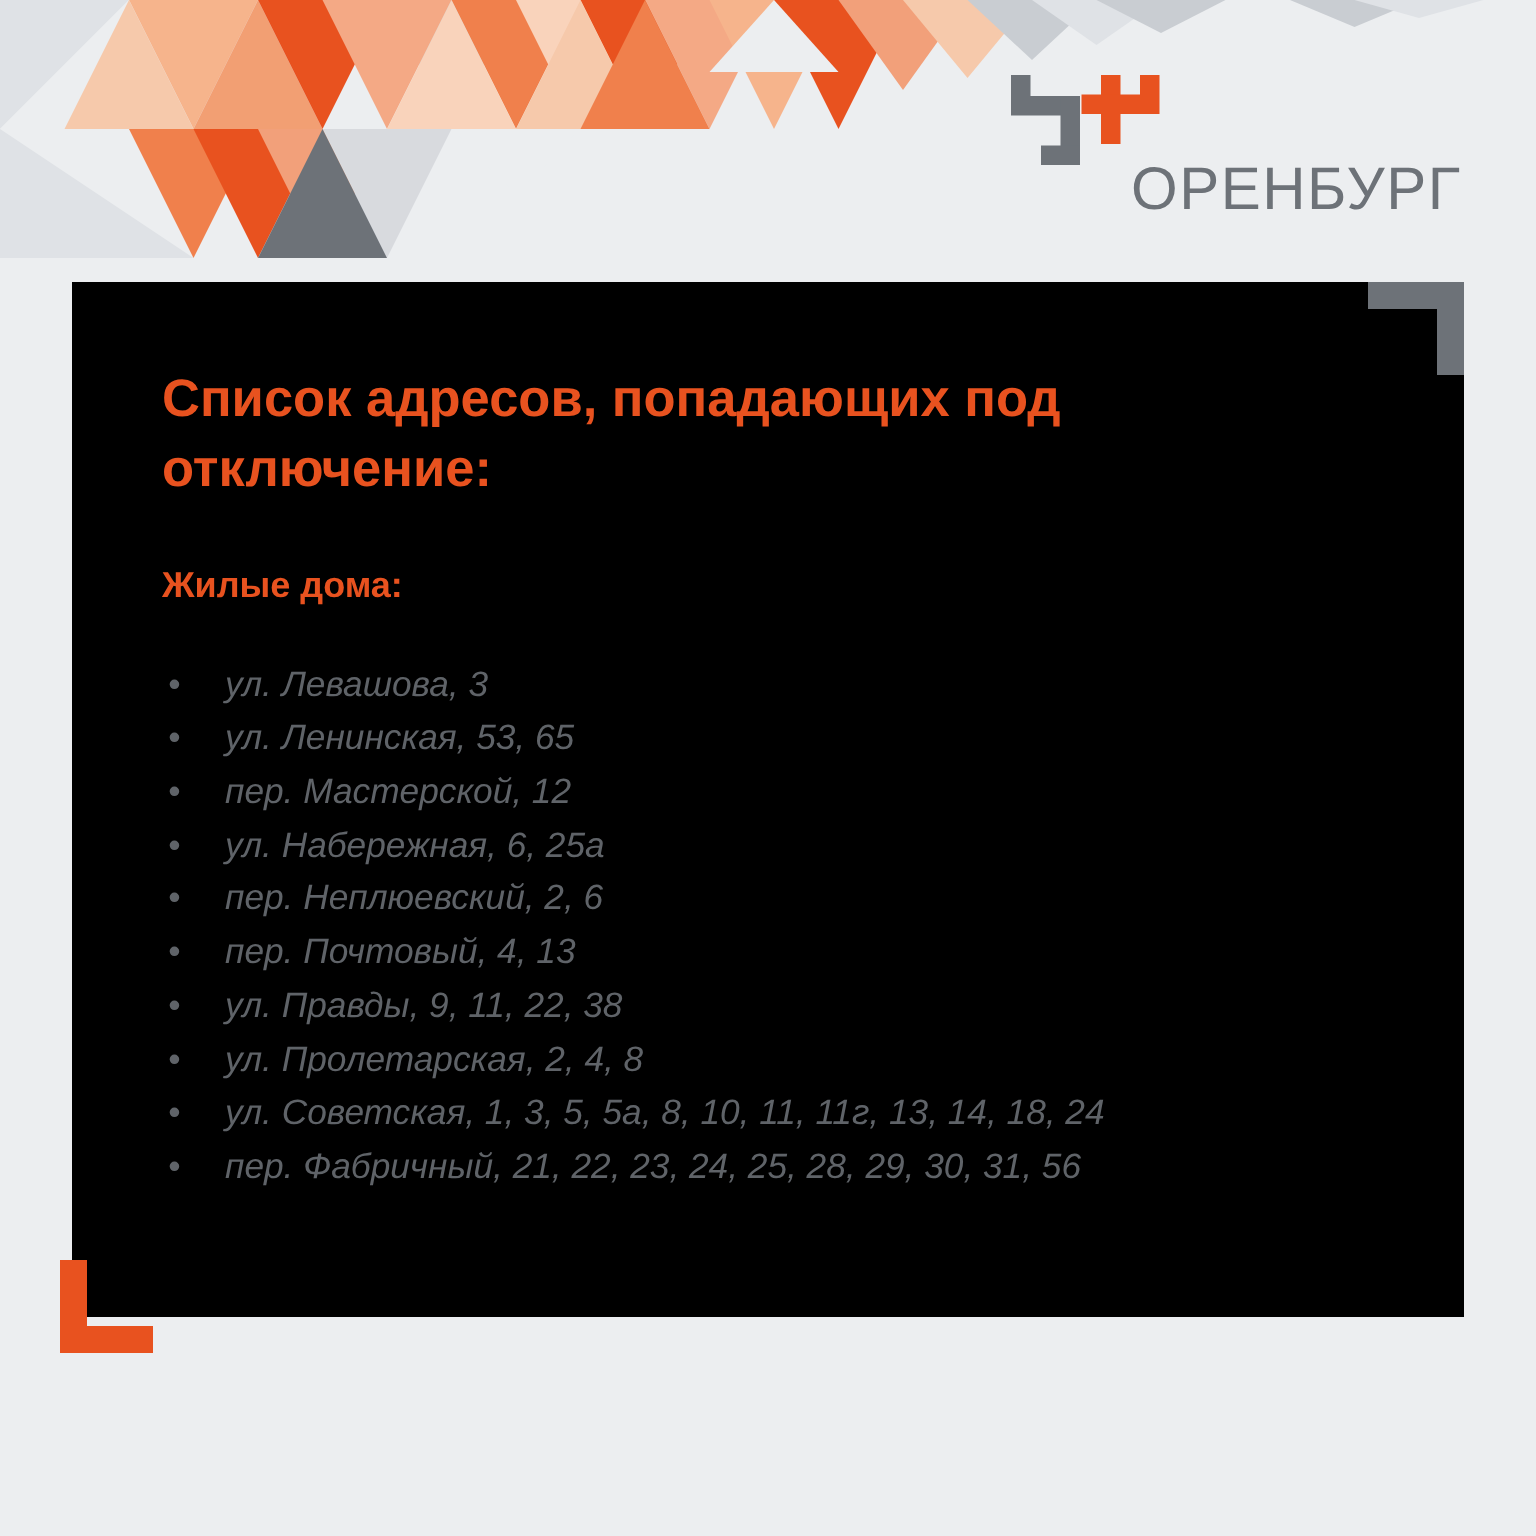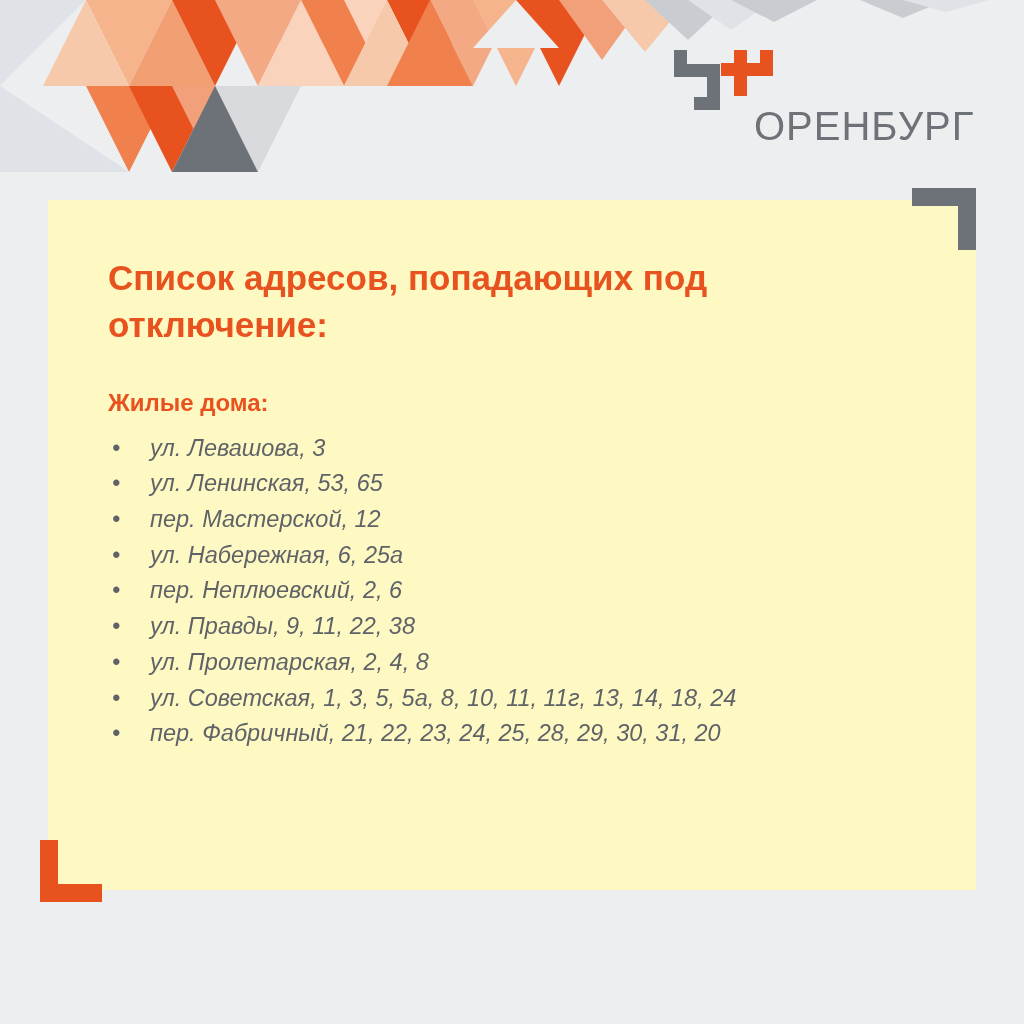--- a/index.html
+++ b/index.html
@@ -52,24 +52,24 @@
     letter-spacing: 1px;
     color: #6d7278;
     font-family: "Liberation Sans", sans-serif;
     white-space: nowrap;
   }
 
   
   .card {
     position: absolute;
     left: 48px;
-    top: 200px;
+    top: 188px;
     width: 928px;
     height: 690px;
-    background: #fef9c3;
+    background: #000000;
   }
 
   
   .corner-grey {
     position: absolute;
     left: 912px;
     top: 188px;
     width: 64px;
     height: 62px;
   }
@@ -91,21 +91,21 @@
     font-size: 35px;
     font-weight: bold;
     line-height: 1.35;
     margin: 0 0 40px 0;
     max-width: 620px;
   }
   .subtitle {
     color: #e8521f;
     font-size: 24px;
     font-weight: bold;
-    margin: 0 0 14px 0;
+    margin: 0 0 34px 0;
   }
 
   ul.addresses {
     list-style: none;
     margin: 0;
     padding: 0;
     font-style: italic;
   }
   ul.addresses li {
     position: relative;
@@ -201,24 +201,25 @@
 <div class="card">
   <div class="card-inner">
     <h1 class="title">Список адресов, попадающих под отключение:</h1>
     <h2 class="subtitle">Жилые дома:</h2>
     <ul class="addresses">
       <li>ул. Левашова, 3</li>
       <li>ул. Ленинская, 53, 65</li>
       <li>пер. Мастерской, 12</li>
       <li>ул. Набережная, 6, 25а</li>
       <li>пер. Неплюевский, 2, 6</li>
+      <li>пер. Почтовый, 4, 13</li>
       <li>ул. Правды, 9, 11, 22, 38</li>
       <li>ул. Пролетарская, 2, 4, 8</li>
       <li>ул. Советская, 1, 3, 5, 5а, 8, 10, 11, 11г, 13, 14, 18, 24</li>
-      <li>пер. Фабричный, 21, 22, 23, 24, 25, 28, 29, 30, 31, 20</li>
+      <li>пер. Фабричный, 21, 22, 23, 24, 25, 28, 29, 30, 31, 56</li>
     </ul>
   </div>
 </div>
 
 <div class="corner-grey">
   <svg width="64" height="62" viewBox="0 0 64 62" xmlns="http://www.w3.org/2000/svg">
     <path d="M0 0 H64 V62 H46 V18 H0 Z" fill="#6d7278"></path>
   </svg>
 </div>
 <div class="corner-orange">

